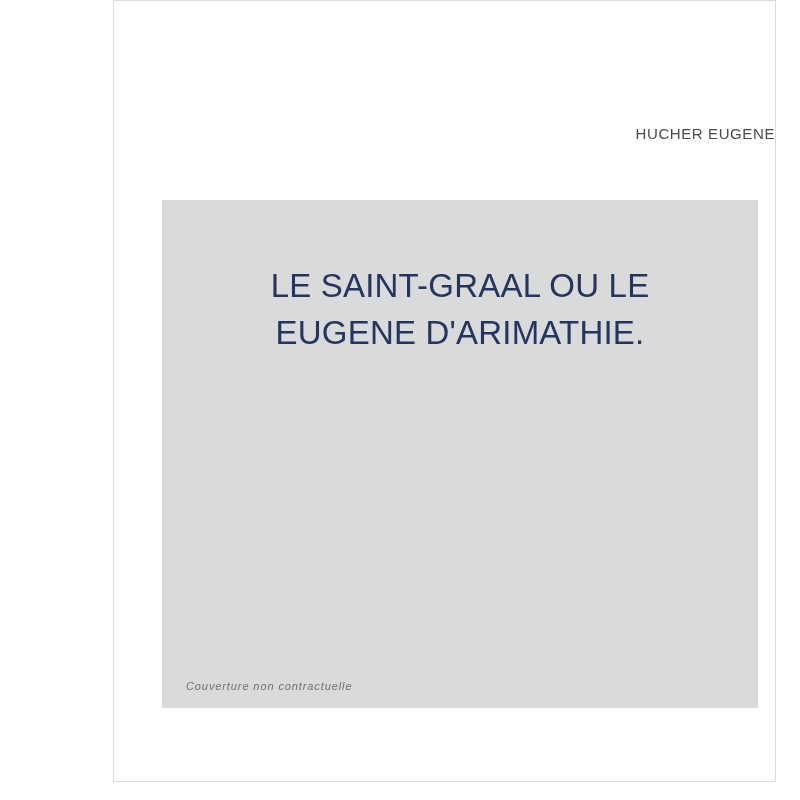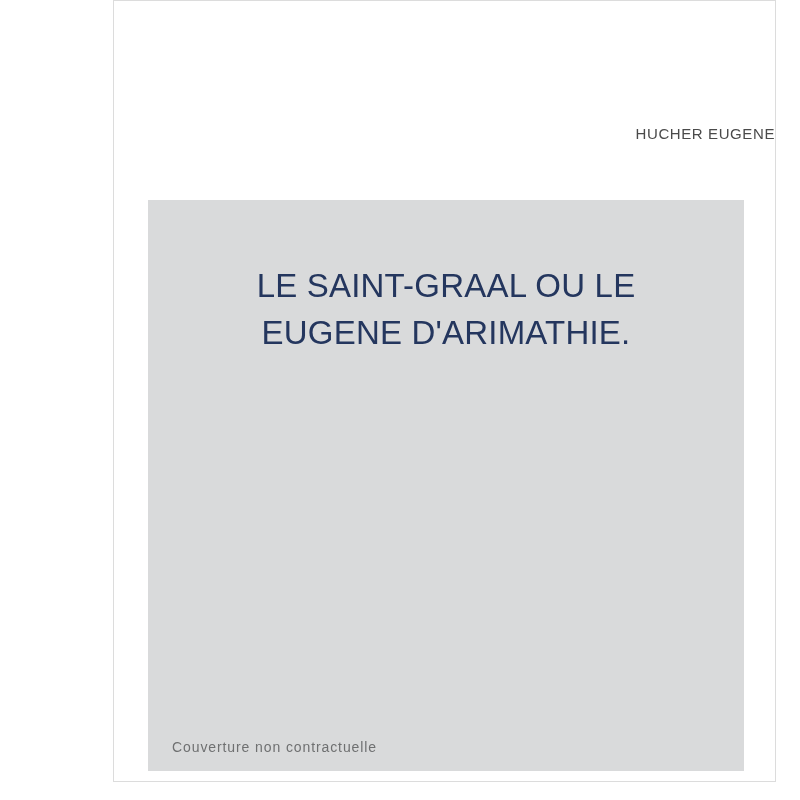--- a/index.html
+++ b/index.html
@@ -40,24 +40,24 @@
     font-size: 15px;
     letter-spacing: 0.6px;
     color: #4a4a4a;
     font-family: "Liberation Sans", sans-serif;
     font-weight: 400;
     margin-top: 36px;
   }
   
   .title-panel {
     position: absolute;
-    left: 34px;
+    left: 48px;
     top: 199px;
     width: 596px;
-    height: 571px;
+    height: 508px;
     background: #d9dadb;
   }
   .title-block {
     position: absolute;
     left: 0;
     right: 0;
     top: 62px;
     text-align: center;
     color: #24365e;
     font-size: 33px;
@@ -67,24 +67,25 @@
     font-family: "Liberation Sans", sans-serif;
   }
   .title-line {
     display: block;
     white-space: nowrap;
   }
   .disclaimer {
     position: absolute;
     left: 24px;
     bottom: 16px;
-    font-size: 14px;
+    font-size: 11px;
     color: #6f7071;
     letter-spacing: 0.9px;
     font-family: "Liberation Sans", sans-serif;
+    font-style: italic;
   }
 </style>
 </head>
 <body>
 
 <div class="page">
   <div class="cover-sheet">
 
     <div class="author">HUCHER EUGENE</div>
 

